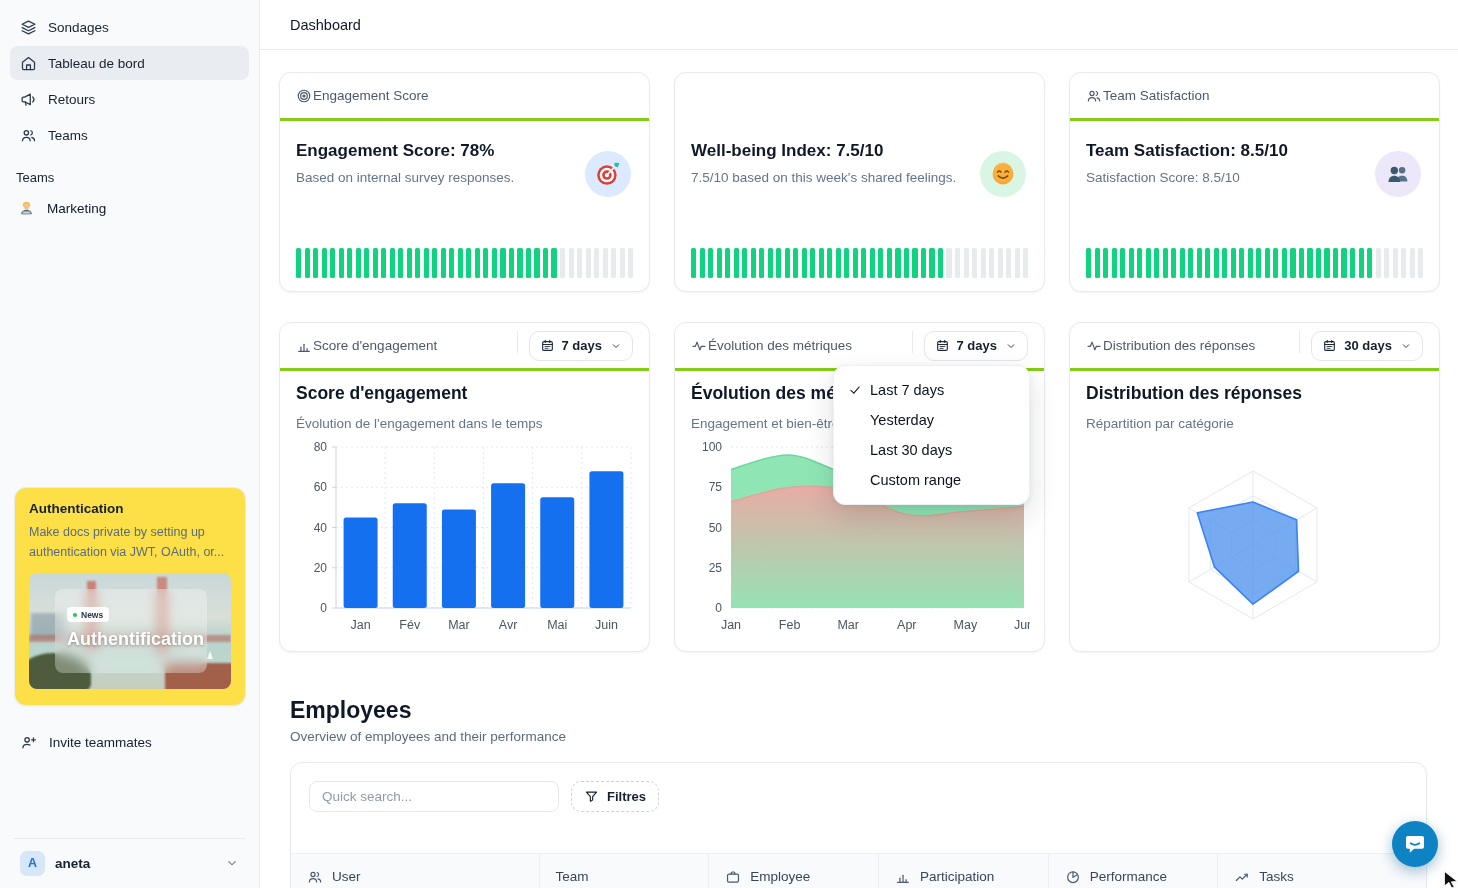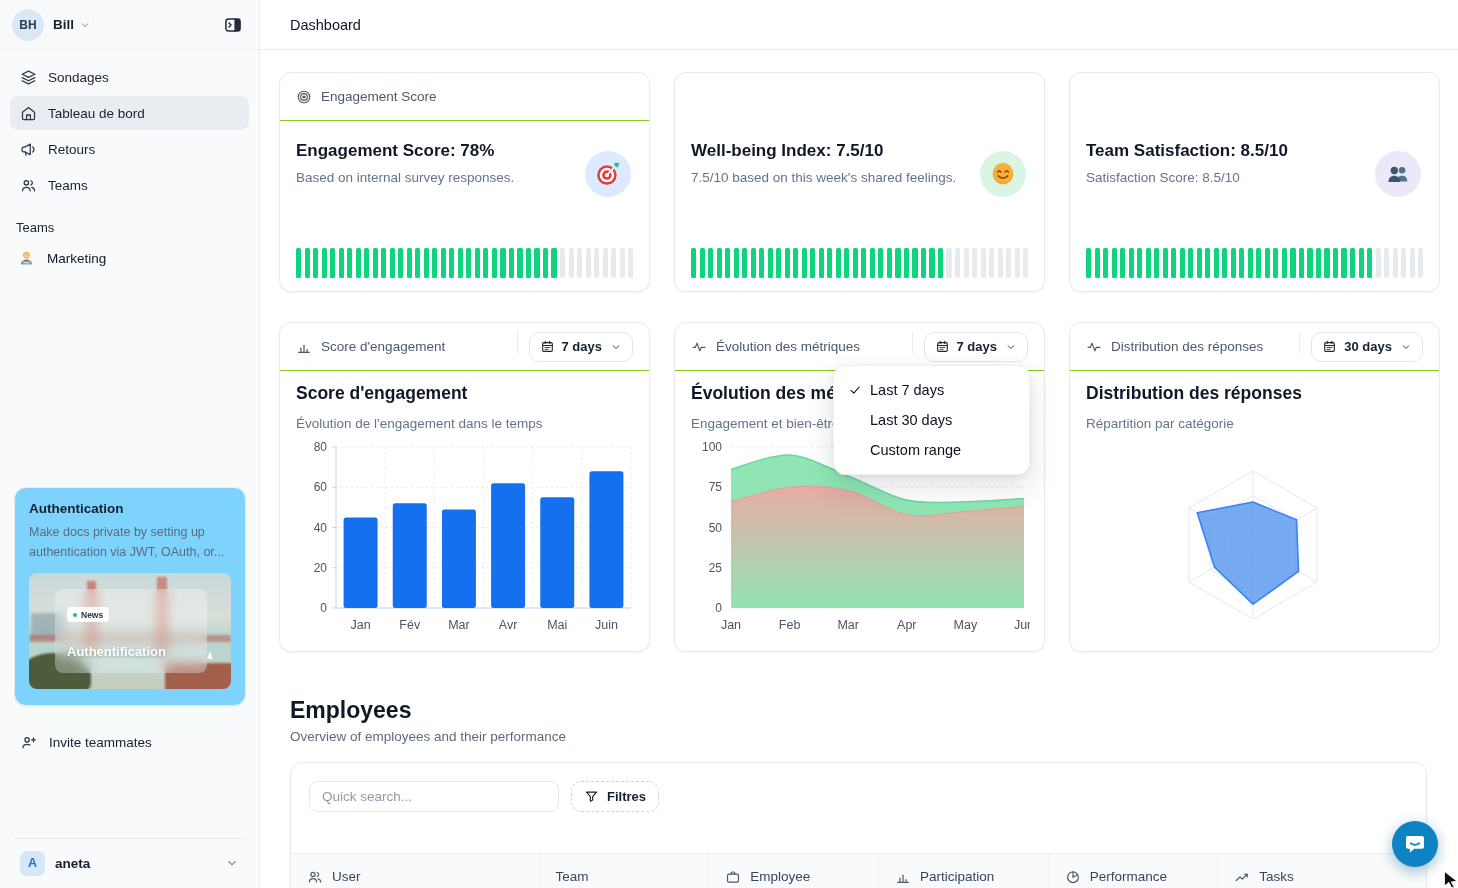--- a/index.html
+++ b/index.html
@@ -28,42 +28,42 @@
   .nav-item { height:34px; display:flex; align-items:center; gap:11px;
     padding:0 10px; border-radius:8px; color:#18212e; font-size:13.5px;
     font-weight:500; margin-bottom:2px; cursor:pointer; }
   .nav-item.active { background:#e9edf2; }
   .nav-item .icon { color:#2c3a4b; }
   .sb-section { padding:16px 16px 6px; font-size:13px; font-weight:500; color:#1a2533; }
   .team-item { height:34px; display:flex; align-items:center; gap:12px;
     margin:0 10px; padding:0 8px; font-size:13.5px; font-weight:500;
     border-radius:8px; cursor:pointer; }
   .promo { position:absolute; left:14px; top:487px; width:232px; height:219px;
-    background:#7dd3fc; border:1px solid #e9edf1; border-radius:12px; padding:13px 14px;
+    background:#fde047; border:1px solid #e9edf1; border-radius:12px; padding:13px 14px;
     box-shadow:0 1px 2px rgba(16,24,40,.04); cursor:pointer; }
   .promo-title { font-size:13.5px; font-weight:700; color:#16202e; margin-bottom:7px; }
   .promo-body { font-size:12.5px; color:#5b6b7e; line-height:1.58; }
   .promo-img { position:relative; margin-top:10px; height:116px; border-radius:8px;
     overflow:hidden; background:linear-gradient(180deg,#c9d8da 0%,#d9dfd8 38%,#b9d2cc 55%,#bcd5cd 78%,#c8cdbd 100%); }
   .pi-tower1 { position:absolute; left:58px; top:8px; width:9px; height:70px; background:#c65545; opacity:.65; filter:blur(1px);}
   .pi-tower2 { position:absolute; left:128px; top:4px; width:10px; height:78px; background:#c65545; opacity:.6; filter:blur(1px);}
   .pi-deck { position:absolute; left:0; top:62px; width:100%; height:7px; background:#b7564a; opacity:.5; filter:blur(1px);}
   .pi-city { position:absolute; left:2px; top:40px; width:34px; height:26px; background:#8fa3ab; opacity:.7; filter:blur(1.5px);}
   .pi-green { position:absolute; left:-8px; bottom:-6px; width:70px; height:42px; background:#4d5c3c; border-radius:50% 60% 30% 40%; filter:blur(1px);}
   .pi-bldg { position:absolute; right:-4px; bottom:-4px; width:70px; height:30px; background:#a2604a; filter:blur(1px);}
   .pi-sail1,.pi-sail2 { position:absolute; width:0; height:0; border-left:3px solid transparent; border-right:3px solid transparent; border-bottom:8px solid #f4f6f3; }
   .pi-sail1 { right:34px; top:72px; } .pi-sail2 { right:18px; top:78px; }
   .frost { position:absolute; left:26px; top:16px; width:152px; height:84px;
     border-radius:8px; background:rgba(255,255,255,.3);
     -webkit-backdrop-filter:blur(6px); backdrop-filter:blur(6px);
     padding:14px 12px 0; }
   .news-pill { display:inline-flex; align-items:center; gap:4px; background:rgba(255,255,255,.95);
     border-radius:4px; padding:2.5px 6px; font-size:8.5px; font-weight:600; color:#2b3645; }
   .news-pill .dot { width:4px; height:4px; border-radius:50%; background:#22c55e; }
-  .frost-title { color:#fff; font-size:13px; font-weight:700; margin-top:22px;
+  .frost-title { color:#fff; font-size:18px; font-weight:700; margin-top:7px;
     text-shadow:0 1px 3px rgba(0,0,0,.3); }
   .sb-footer { position:absolute; left:10px; right:10px; top:724px; }
   .foot-item { height:36px; display:flex; align-items:center; gap:12px;
     padding:0 10px; font-size:13.5px; font-weight:500; color:#16202e;
     border-radius:8px; cursor:pointer; }
   .foot-item .icon { color:#2c3a4b; }
   .sb-divider { position:absolute; left:14px; right:14px; top:838px; border-top:1px solid #e6eaef; }
   .account { position:absolute; left:10px; right:10px; top:845px; height:36px;
     display:flex; align-items:center; gap:10px; padding:0 10px; cursor:pointer; }
   .acct-avatar { width:25px; height:25px; border-radius:7px; background:#d7e7fa;
@@ -74,23 +74,23 @@
 
   
   .main { position:absolute; left:260px; top:0; width:1198px; height:888px; }
   .topbar { height:50px; border-bottom:1px solid #e8ebf0; display:flex;
     align-items:center; padding-left:30px; font-size:14.5px; font-weight:500; color:#101828; }
 
   .card { position:absolute; background:#fff; border:1px solid #e7eaef;
     border-radius:12px; box-shadow:0 1px 2px rgba(16,24,40,.05); }
   .p1{left:19px}.p2{left:414px}.p3{left:809px}
   .stat-card { top:72px; width:371px; height:220px; }
-  .card-head { height:48px; display:flex; align-items:center; gap:9px;
+  .card-head { height:48px; display:flex; align-items:center; gap:1px;
     padding:0 16px; color:#4b5a6b; font-size:13.5px; font-weight:500;
-    border-bottom:1px solid #84cc16; }
+    border-bottom:3px solid #84cc16; }
   .stat-title { position:absolute; left:16px; top:68px; font-size:17px; font-weight:600; color:#101828; }
   .stat-sub { position:absolute; left:16px; top:97px; font-size:13.5px; color:#64748b; }
   .stat-badge { position:absolute; right:18px; top:78px; width:46px; height:46px;
     border-radius:50%; display:flex; align-items:center; justify-content:center; }
   .progress { position:absolute; left:16px; right:16px; top:175px; height:30px;
     display:flex; gap:3.4px; }
   .seg { flex:1; border-radius:1.5px; }
 
   .chart-card { top:322px; width:371px; height:330px; }
   .head-right { margin-left:auto; display:flex; gap:11px; }
@@ -133,40 +133,20 @@
   .chat-btn { position:absolute; left:1132px; top:821px; width:46px; height:46px;
     border-radius:50%; background:#0d83c4; border:none; cursor:pointer;
     display:flex; align-items:center; justify-content:center;
     box-shadow:0 4px 14px rgba(13,90,140,.4); }
   .cursor { position:absolute; left:1444px; top:871px; width:14px; height:17px; z-index:50; }
 </style>
 </head>
 <body>
 
 <div class="sidebar">
-  <div class="sb-top">
-    <div class="ws-avatar">BH</div>
-    <div class="ws-name">Bill</div>
-    <span class="icon i12 chev">
-        <svg viewBox="0 0 24 24" fill="none" stroke="currentColor" stroke-width="1.8" stroke-linecap="round" stroke-linejoin="round">
-          <path d="M6.5 9.5 12 15l5.5-5.5"></path>
-        </svg>
-      </span>
-    <div class="spacer"></div>
-    <button class="collapse-btn">
-      <span class="icon i20">
-          <svg viewBox="0 0 24 24" fill="none" stroke="currentColor" stroke-width="1.8" stroke-linecap="round" stroke-linejoin="round">
-            <rect x="3.5" y="4.8" width="17" height="14.4" rx="3"></rect>
-            <path d="M14.6 4.8v14.4"></path>
-            <path d="M14.6 4.8h3a2.9 2.9 0 0 1 2.9 2.9v8.6a2.9 2.9 0 0 1-2.9 2.9h-3Z" fill="currentColor" stroke="none"></path>
-            <path d="M7.2 9.6 9.7 12l-2.5 2.4"></path>
-          </svg>
-        </span>
-    </button>
-  </div>
   <nav class="sb-nav" id="sb-nav">
       <div class="nav-item">
         <span class="icon i17">
           <svg viewBox="0 0 24 24" fill="none" stroke="currentColor" stroke-width="1.8" stroke-linecap="round" stroke-linejoin="round">
             <path d="M12 3 21 7.4 12 11.8 3 7.4Z"></path>
             <path d="M21 12.2 12 16.6 3 12.2"></path>
             <path d="M21 16.6 12 21 3 16.6"></path>
           </svg>
         </span>
         <span>Sondages</span>
@@ -389,20 +369,31 @@
         <div class="seg" style="background: rgb(232, 235, 238);"></div>
         <div class="seg" style="background: rgb(232, 235, 238);"></div>
         <div class="seg" style="background: rgb(232, 235, 238);"></div>
         <div class="seg" style="background: rgb(232, 235, 238);"></div>
         <div class="seg" style="background: rgb(232, 235, 238);"></div>
         <div class="seg" style="background: rgb(232, 235, 238);"></div>
         <div class="seg" style="background: rgb(232, 235, 238);"></div>
       </div>
   </div>
   <div class="card stat-card p3">
+    <div class="card-head">
+      <span class="icon i16">
+          <svg viewBox="0 0 24 24" fill="none" stroke="currentColor" stroke-width="1.8" stroke-linecap="round" stroke-linejoin="round">
+            <circle cx="9" cy="8.2" r="3.1"></circle>
+            <path d="M3.6 19.4c0-3 2.4-4.9 5.4-4.9s5.4 1.9 5.4 4.9"></path>
+            <path d="M15.3 5.3a3.1 3.1 0 0 1 0 5.9"></path>
+            <path d="M16.6 14.8c2.4.5 3.9 2.2 3.9 4.6"></path>
+          </svg>
+        </span>
+      <span>Team Satisfaction</span>
+    </div>
     <div class="stat-title">Team Satisfaction: 8.5/10</div>
     <div class="stat-sub">Satisfaction Score: 8.5/10</div>
     <div class="stat-badge" style="background: rgb(236, 231, 249);">
         <span class="icon i26">
           <svg viewBox="0 0 24 24">
             <g fill="#557289">
               <circle cx="15.8" cy="8.6" r="3"></circle>
               <path d="M10.9 19c0-3.5 2-5.3 4.9-5.3s4.8 1.8 4.8 5.3Z"></path>
             </g>
             <g fill="#3b586e">
@@ -638,20 +629,24 @@
           <span class="icon i14">
             <svg viewBox="0 0 24 24" fill="none" stroke="currentColor" stroke-width="1.8" stroke-linecap="round" stroke-linejoin="round">
               <path d="M5 12.5 10 17.5 19 7"></path>
             </svg>
           </span>
         </span>
         <span>Last 7 days</span>
       </div>
       <div class="menu-item">
         <span class="check"></span>
+        <span>Yesterday</span>
+      </div>
+      <div class="menu-item">
+        <span class="check"></span>
         <span>Last 30 days</span>
       </div>
       <div class="menu-item">
         <span class="check"></span>
         <span>Custom range</span>
       </div>
     </div>
 
   <div class="emp-title">Employees</div>
   <div class="emp-sub">Overview of employees and their performance</div>

